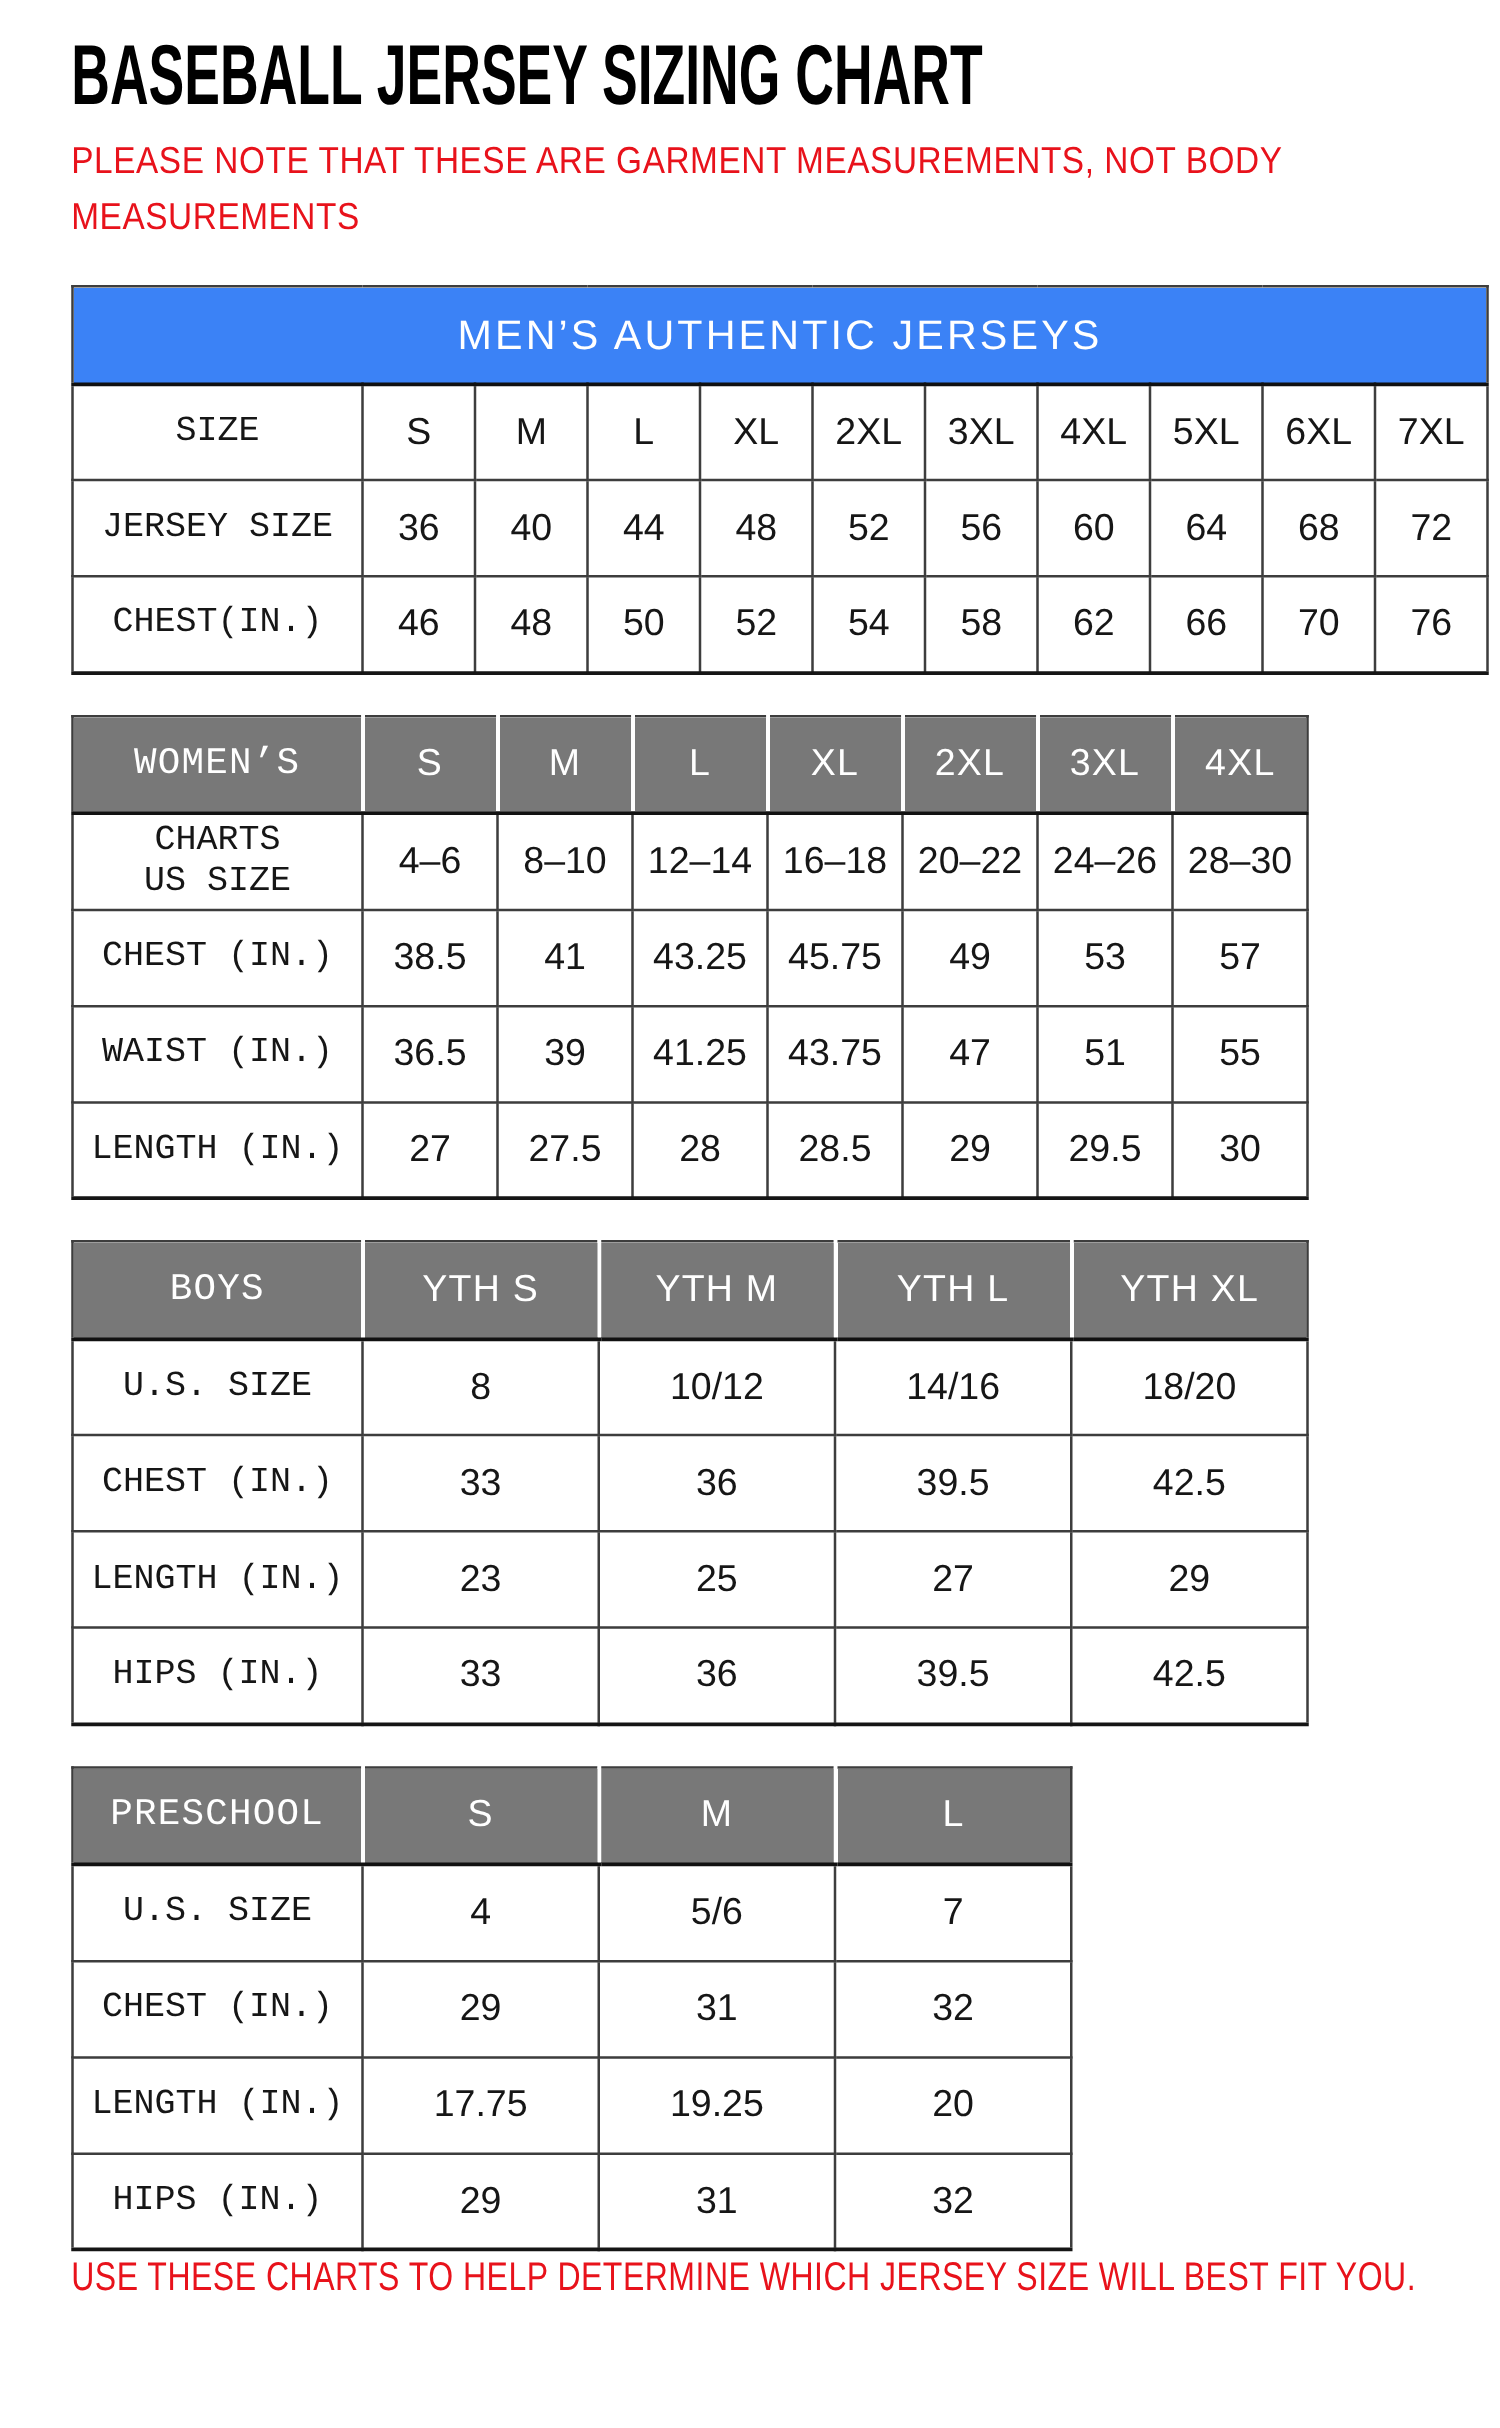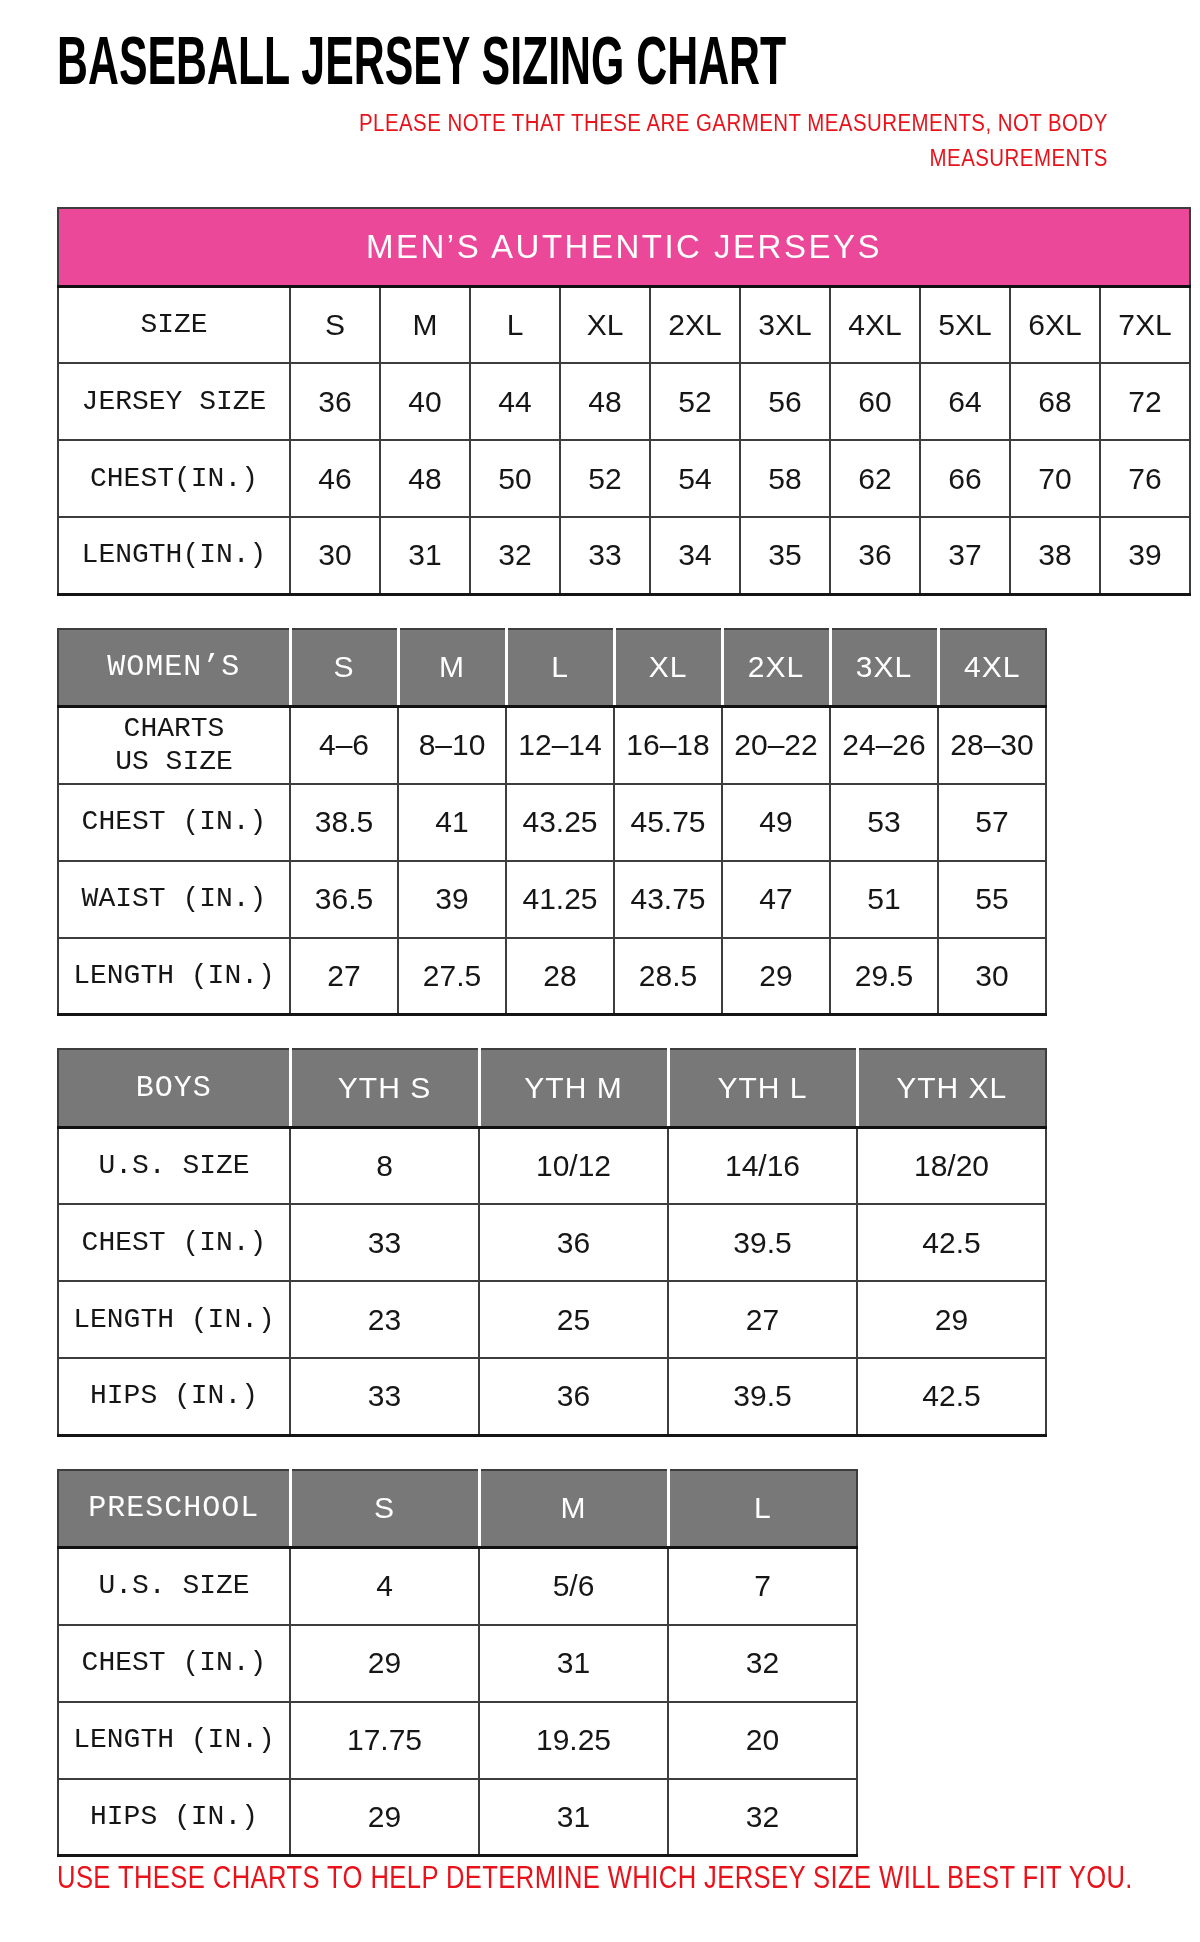--- a/index.html
+++ b/index.html
@@ -9,40 +9,40 @@
     font-family: "Liberation Sans", "DejaVu Sans", sans-serif;
     color: #141414;
   }
   .page { padding: 26px 0 0 57px; }
 
   
   h1.title { font-size: 68px; font-weight: 700; line-height: 1.0; white-space: nowrap; color: #000; }
   h1.title .title-text { display: inline-block; transform: scaleX(0.63); transform-origin: 0 50%; letter-spacing: 0; }
 
   
-  .note { margin-top: 12px; font-size: 23px; font-weight: 400; line-height: 1.5; color: #e8121b; white-space: nowrap; text-align: right; }
+  .note { margin-top: 12px; font-size: 30px; font-weight: 400; line-height: 1.5; color: #e8121b; white-space: nowrap; }
   .note .note-text { display: inline-block; transform: scaleX(0.89); transform-origin: 0 0; letter-spacing: 0.5px; }
 
   
   table.size-table { border-collapse: collapse; margin-top: 32px; table-layout: fixed; border: 2px solid #3d3d3d; border-bottom: 3px solid #151515; }
   .size-table td {
     border: 2px solid #3d3d3d;
     text-align: center; vertical-align: middle;
     font-size: 30px; height: 77px; color: #161616;
     overflow: hidden;
   }
   .size-table td.label { white-space: pre-line; font-size: 28px; line-height: 1.2; font-family: Liberation Mono, monospace; }
   col.label { width: 232px; }
   .t-mens col.data { width: 90px; }
   .t-womens col.data { width: 108px; }
   .t-boys col.data, .t-preschool col.data { width: 189px; }
 
   
   .size-table td.banner {
-    background: #ec4899; color: #ffffff;
+    background: #3b82f6; color: #ffffff;
     font-size: 33px; letter-spacing: 2.5px;
     height: 78px; border-bottom: 3px solid #111;
   }
   
   .size-table tr.head td {
     background: #787878; color: #ffffff;
     font-size: 30px; letter-spacing: 1px;
     height: 78px; border-bottom: 3px solid #111;
   }
   .size-table tr.head td + td { border-left: 3px solid #ffffff; }
@@ -111,33 +111,20 @@
             <td class="data">48</td>
             <td class="data">50</td>
             <td class="data">52</td>
             <td class="data">54</td>
             <td class="data">58</td>
             <td class="data">62</td>
             <td class="data">66</td>
             <td class="data">70</td>
             <td class="data">76</td>
           </tr>
-          <tr>
-            <td class="label">LENGTH(IN.)</td>
-            <td class="data">30</td>
-            <td class="data">31</td>
-            <td class="data">32</td>
-            <td class="data">33</td>
-            <td class="data">34</td>
-            <td class="data">35</td>
-            <td class="data">36</td>
-            <td class="data">37</td>
-            <td class="data">38</td>
-            <td class="data">39</td>
-          </tr>
         </tbody>
       </table>
       <table class="size-table t-womens">
         <colgroup>
           <col class="label">
           <col class="data">
           <col class="data">
           <col class="data">
           <col class="data">
           <col class="data">

